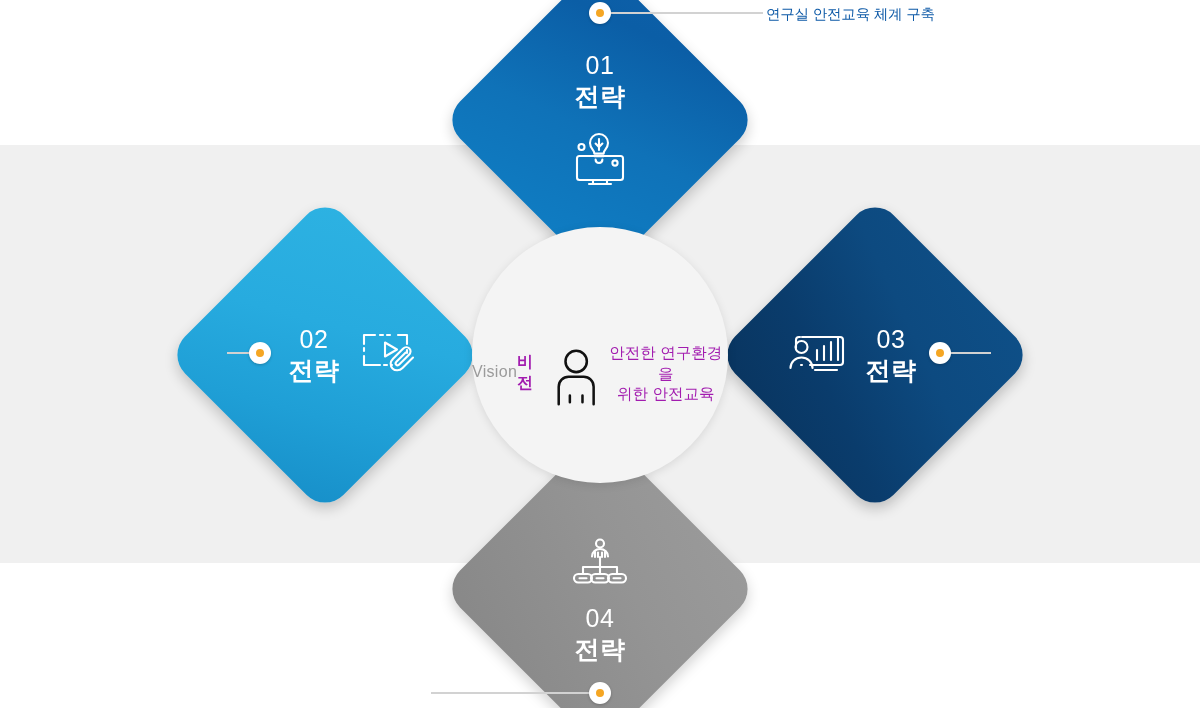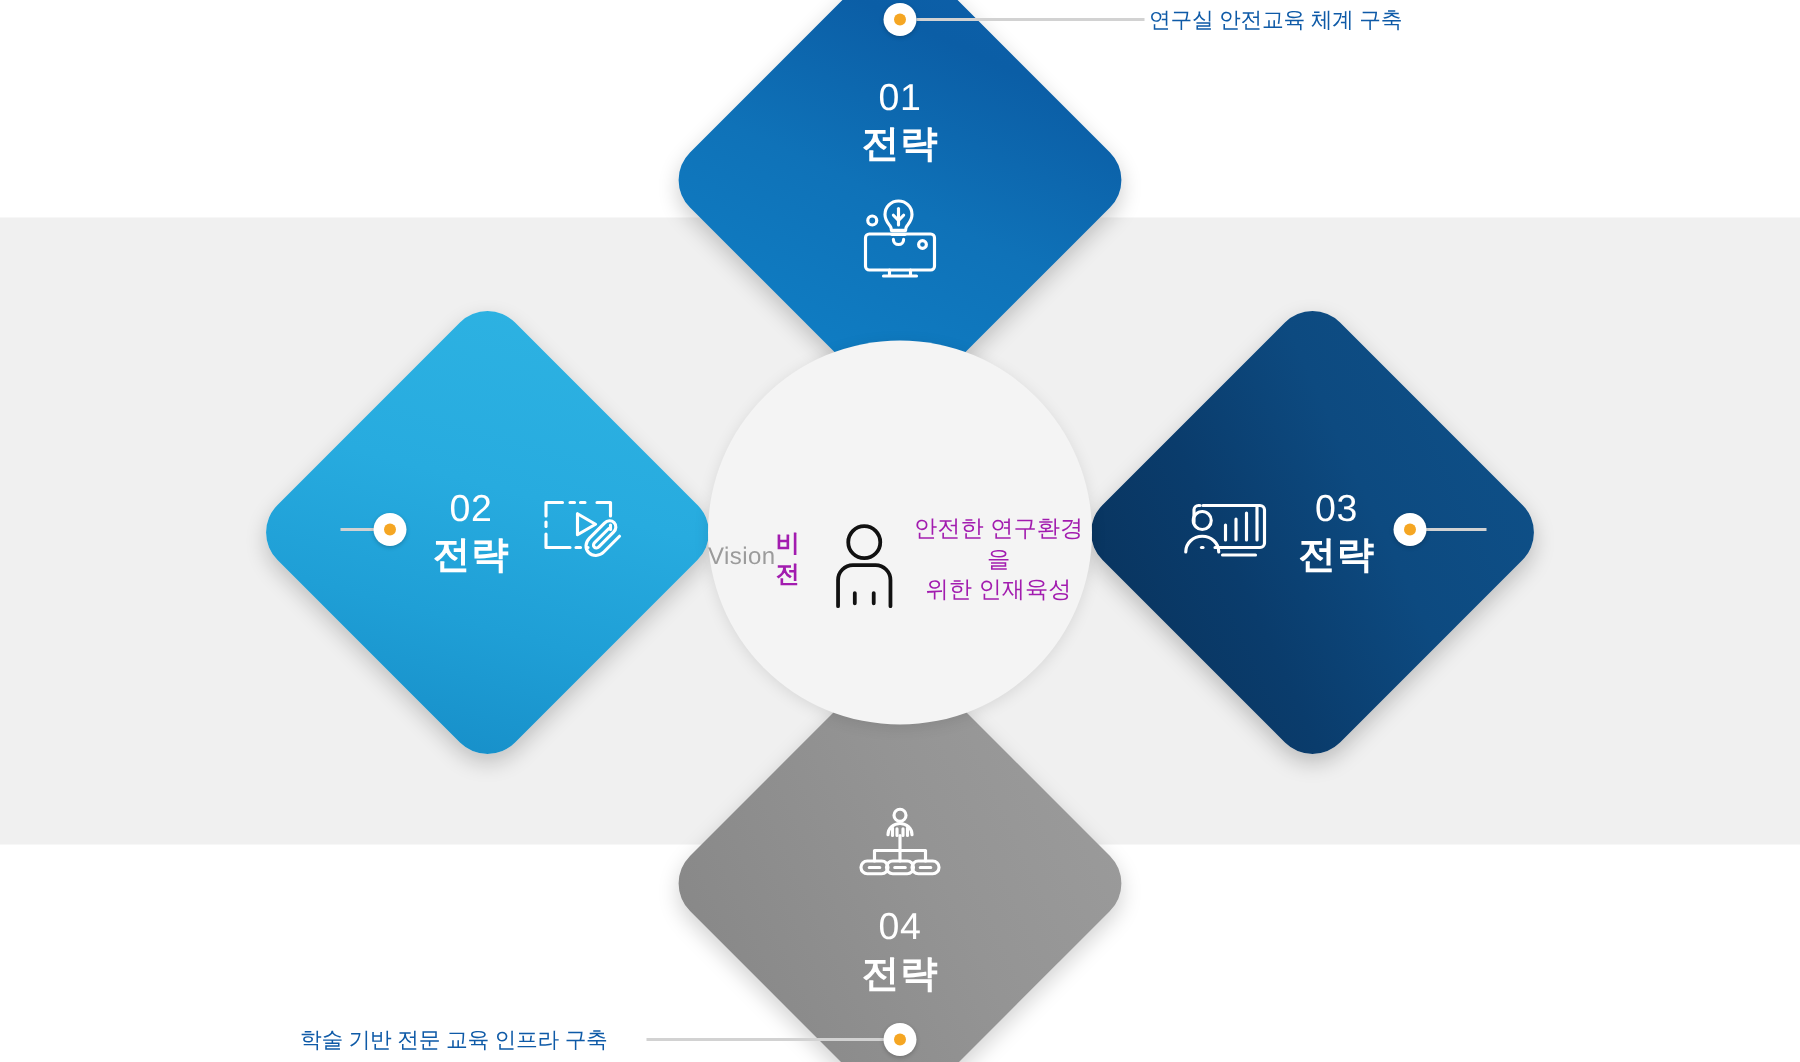--- a/index.html
+++ b/index.html
@@ -315,28 +315,27 @@
   <div id="vision-circle">
     <div id="vision-en">Vision</div>
     <div id="vision-ko">비전</div>
     <svg id="vision-icon" width="56" height="62" viewBox="0 0 56 62" fill="none" stroke="#111111" stroke-width="2.6" stroke-linecap="round" stroke-linejoin="round">
       <circle cx="28" cy="16" r="11"></circle>
       <path d="M10 60V42c0-5.6 4.6-10.2 10.2-10.2h15.6C41.4 31.8 46 36.4 46 42v18"></path>
       <path d="M21.5 51v7M34.5 51v7"></path>
     </svg>
     <div id="vision-desc">
       <div>안전한 연구환경을</div>
-      <div>위한 인재육성</div>
+      <div>위한 안전교육</div>
     </div>
   </div>
 
   <div class="dot" id="dot01"></div>
   <div class="dot" id="dot02"></div>
   <div class="dot" id="dot03"></div>
   <div class="dot" id="dot04"></div>
 
   <div class="olabel" id="lab01">연구실 안전교육 체계 구축</div>
 
 
 
-  <div class="olabel" id="lab04">학술 기반 전문 교육 인프라 구축</div>
 
 </div>
 
 </body></html>

